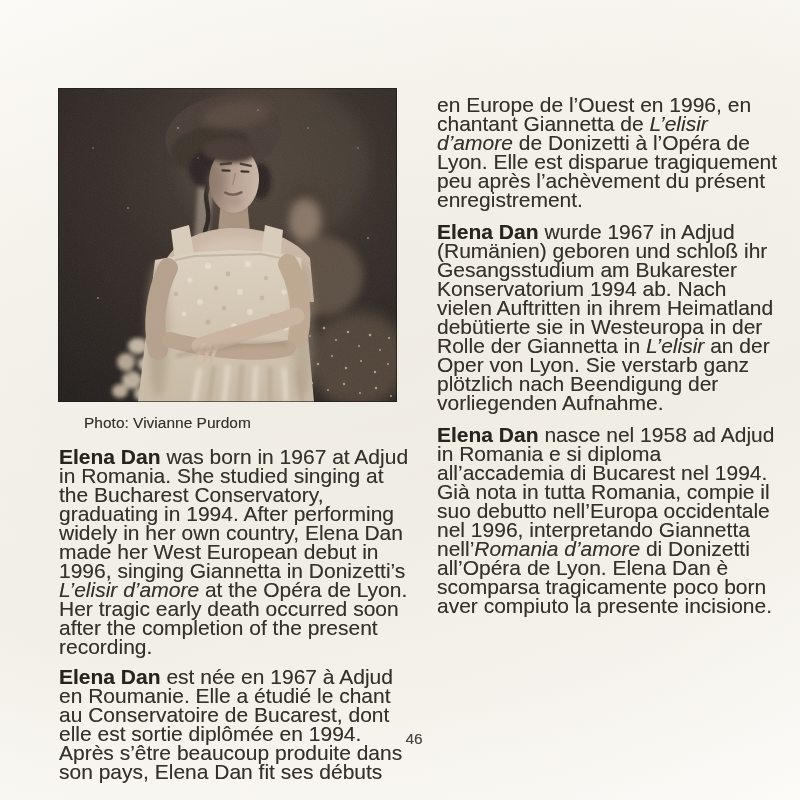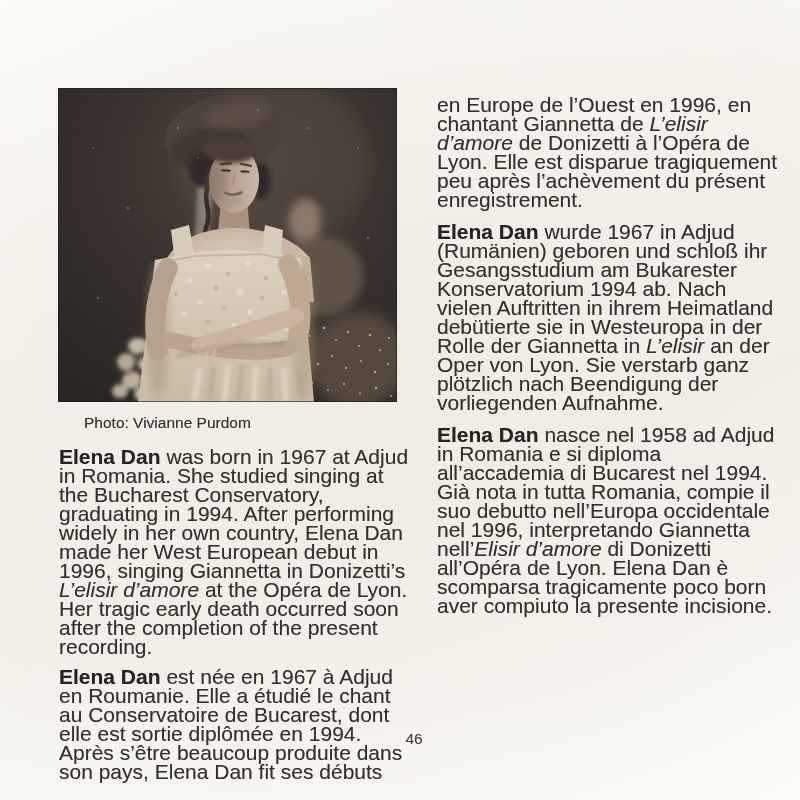--- a/index.html
+++ b/index.html
@@ -229,18 +229,18 @@
   <div class="caption">Photo: Vivianne Purdom</div>
 
   <div class="col col-left">
     <p><b>Elena Dan</b><span> was born in 1967 at Adjud in Romania. She studied singing at the Bucharest Conservatory, graduating in 1994. After performing widely in her own country, Elena Dan made her West European debut in 1996, singing Giannetta in Donizetti’s </span><i>L’elisir d’amore</i><span> at the Opéra de Lyon. Her tragic early death occurred soon after the completion of the present recording.</span></p>
     <p><b>Elena Dan</b><span> est née en 1967 à Adjud en Roumanie. Elle a étudié le chant au Conservatoire de Bucarest, dont elle est sortie diplômée en 1994. Après s’être beaucoup produite dans son pays, Elena Dan fit ses débuts</span></p>
   </div>
 
   <div class="col col-right">
     <p><span>en Europe de l’Ouest en 1996, en chantant Giannetta de </span><i>L’elisir d’amore</i><span> de Donizetti à l’Opéra de Lyon. Elle est disparue tragiquement peu après l’achèvement du présent enregistrement.</span></p>
     <p><b>Elena Dan</b><span> wurde 1967 in Adjud (Rumänien) geboren und schloß ihr Gesangsstudium am Bukarester Konservatorium 1994 ab. Nach vielen Auftritten in ihrem Heimatland debütierte sie in Westeuropa in der Rolle der Giannetta in </span><i>L’elisir</i><span> an der Oper von Lyon. Sie verstarb ganz plötzlich nach Beendigung der vorliegenden Aufnahme.</span></p>
-    <p><b>Elena Dan</b><span> nasce nel 1958 ad Adjud in Romania e si diploma all’accademia di Bucarest nel 1994. Già nota in tutta Romania, compie il suo debutto nell’Europa occidentale nel 1996, interpretando Giannetta nell’</span><i>Elisir d’amore</i><span> di Donizetti all’Opéra de Lyon. Elena Dan è scomparsa tragicamente poco born aver compiuto la presente incisione.</span></p>
+    <p><b>Elena Dan</b><span> nasce nel 1958 ad Adjud in Romania e si diploma all’accademia di Bucarest nel 1994. Già nota in tutta Romania, compie il suo debutto nell’Europa occidentale nel 1996, interpretando Giannetta nell’</span><i>Romania d’amore</i><span> di Donizetti all’Opéra de Lyon. Elena Dan è scomparsa tragicamente poco born aver compiuto la presente incisione.</span></p>
   </div>
 
   <div class="pageno">46</div>
 
 </div>
 
 </body></html>

